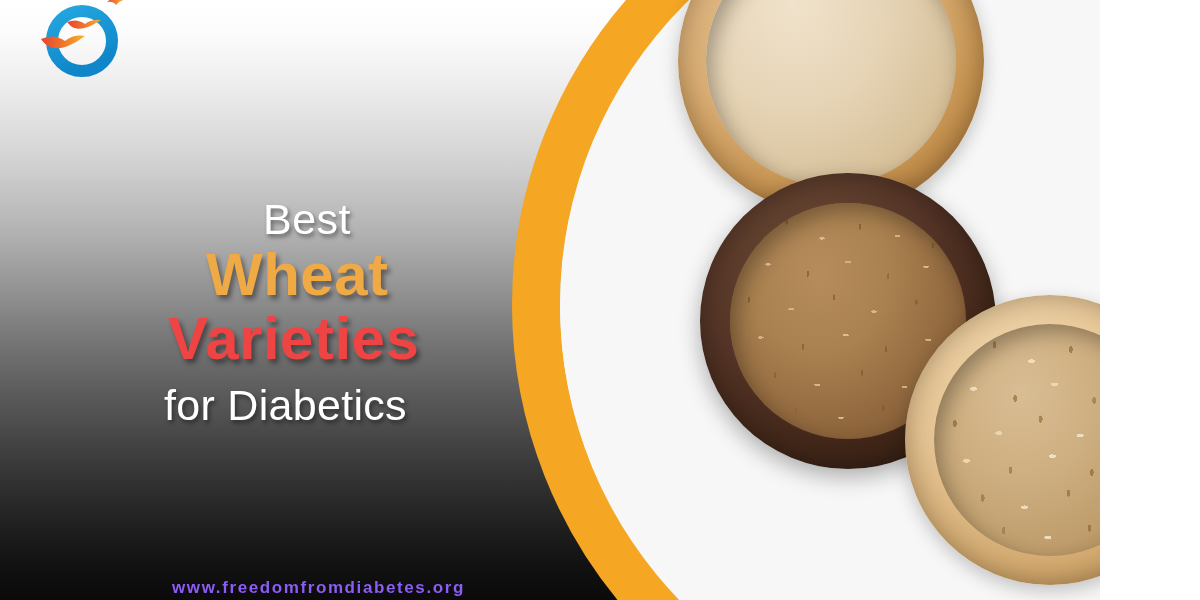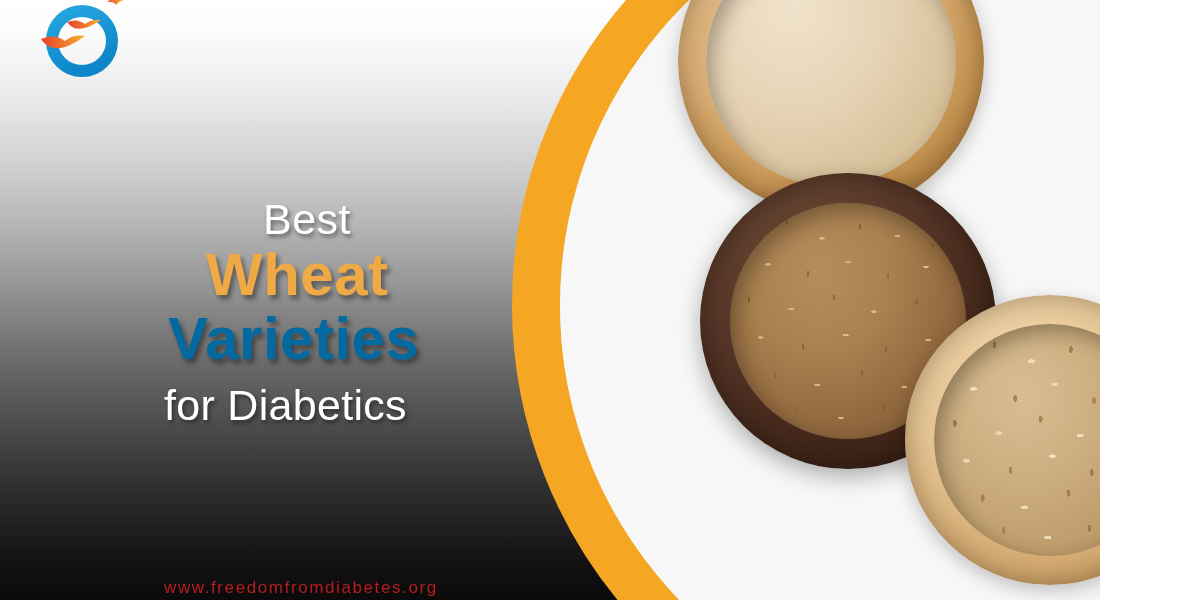--- a/index.html
+++ b/index.html
@@ -315,46 +315,46 @@
     color: #efa945;
     line-height: 1.0;
     margin: 4px 0 0 38px;
     letter-spacing: 0.5px;
     text-shadow: 3px 4px 5px rgba(0,0,0,0.42);
     white-space: nowrap;
   }
   .line-varieties {
     font-size: 60px;
     font-weight: 700;
-    color: #0369a1;
+    color: #ef4444;
     line-height: 1.05;
     margin: 2px 0 0 0;
     letter-spacing: 0.5px;
     text-shadow: 3px 4px 5px rgba(0,0,0,0.42);
     white-space: nowrap;
   }
   .line-diabetics {
     font-size: 43px;
     font-weight: 400;
     color: #ffffff;
     line-height: 1;
     margin: 14px 0 0 -4px;
     letter-spacing: 0.3px;
     text-shadow: 2px 3px 4px rgba(0,0,0,0.45);
     white-space: nowrap;
   }
 
   .site-url {
     position: absolute;
-    left: 164px;
+    left: 172px;
     top: 578px;
     font-size: 17px;
     letter-spacing: 1.6px;
-    color: #b91c1c;
-    font-weight: 400;
+    color: #8b5cf6;
+    font-weight: 700;
     white-space: nowrap;
   }
 </style>
 </head>
 <body>
 
 <div class="banner">
 
   <div class="bg-gradient"></div>
 

